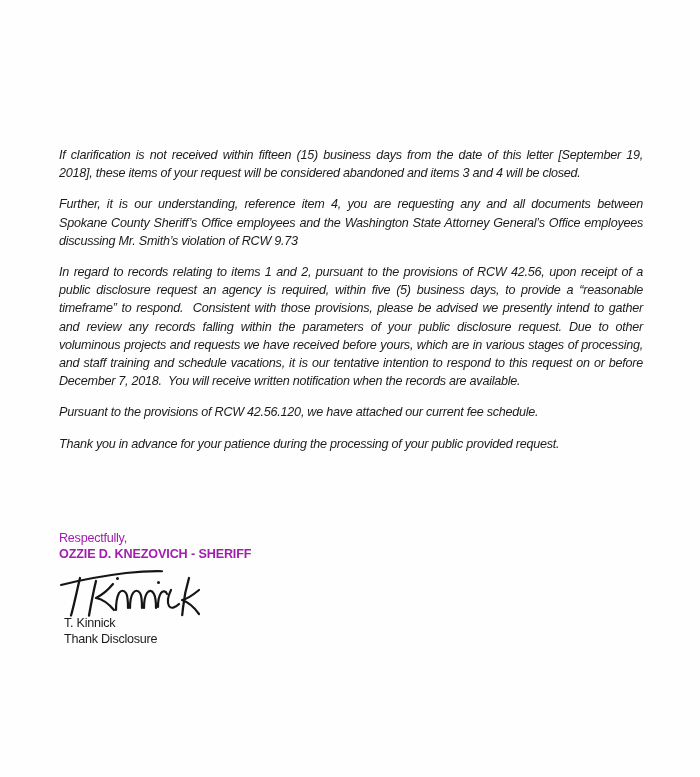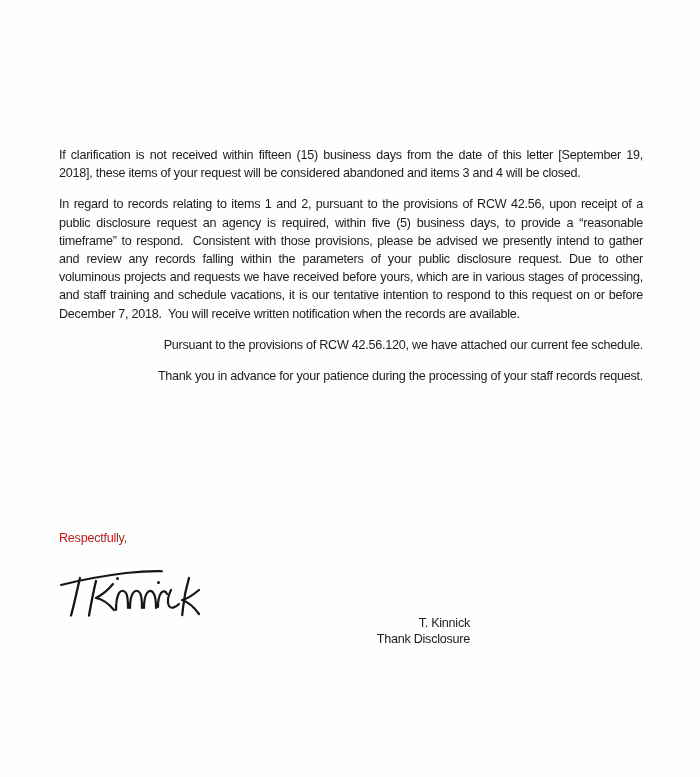--- a/index.html
+++ b/index.html
@@ -22,49 +22,50 @@
     position: absolute;
     inset: 0;
     background: #fefefe;
   }
 
   .letter-body {
     position: absolute;
     left: 59px;
     top: 146px;
     width: 584px;
+    font-style: italic;
   }
 
   p.para {
     margin: 0 0 13px 0;
     font-size: 12.6px;
     line-height: 18.2px;
     text-align: justify;
     text-justify: inter-word;
     letter-spacing: -0.02em;
     color: #1c1c1c;
     white-space: pre-wrap;
   }
   p.para:last-child { margin-bottom: 0; }
 
   p.para.last-short {
-    text-align: right;
+    text-align: left;
   }
 
   .closing-block {
     position: absolute;
     left: 59px;
     top: 530px;
     width: 400px;
   }
   .closing-line {
     font-size: 12.6px;
     line-height: 16.4px;
     letter-spacing: -0.02em;
-    color: #b91c1c;
+    color: #a21caf;
     white-space: nowrap;
   }
   .closing-line.strong {
     font-weight: 600;
     letter-spacing: -0.01em;
   }
 
   .signature-wrap {
     position: absolute;
     left: 58px;
@@ -73,47 +74,48 @@
     height: 52px;
   }
   .signature-wrap svg {
     display: block;
     width: 190px;
     height: 52px;
   }
 
   .signer-block {
     position: absolute;
-    left: 70px;
+    left: 64px;
     top: 615px;
     width: 400px;
-    text-align: right;
   }
   .signer-line {
     font-size: 12.6px;
     line-height: 16.3px;
     letter-spacing: -0.02em;
     color: #1c1c1c;
     white-space: nowrap;
   }
 </style>
 </head>
 <body>
 
 <div class="page">
 
   <div class="letter-body">
     <p class="para">If clarification is not received within fifteen (15) business days from the date of this letter [September 19, 2018], these items of your request will be considered abandoned and items 3 and 4 will be closed.</p>
+    <p class="para">Further, it is our understanding, reference item 4, you are requesting any and all documents between Spokane County Sheriff’s Office employees and the Washington State Attorney General’s Office employees discussing Mr. Smith’s violation of RCW 9.73</p>
     <p class="para">In regard to records relating to items 1 and 2, pursuant to the provisions of RCW 42.56, upon receipt of a public disclosure request an agency is required, within five (5) business days, to provide a “reasonable timeframe” to respond.  Consistent with those provisions, please be advised we presently intend to gather and review any records falling within the parameters of your public disclosure request. Due to other voluminous projects and requests we have received before yours, which are in various stages of processing, and staff training and schedule vacations, it is our tentative intention to respond to this request on or before December 7, 2018.  You will receive written notification when the records are available.</p>
     <p class="para last-short">Pursuant to the provisions of RCW 42.56.120, we have attached our current fee schedule.</p>
-    <p class="para last-short">Thank you in advance for your patience during the processing of your staff records request.</p>
+    <p class="para last-short">Thank you in advance for your patience during the processing of your public provided request.</p>
   </div>
 
   <div class="closing-block">
     <div class="closing-line">Respectfully,</div>
+    <div class="closing-line strong">OZZIE D. KNEZOVICH - SHERIFF</div>
   </div>
 
   <div class="signature-wrap">
     <svg viewBox="0 0 190 52" xmlns="http://www.w3.org/2000/svg" fill="none" stroke="#151515" stroke-linecap="round" stroke-linejoin="round">
       <path d="M3 17 C22 12, 44 8, 68 5 C82 3.5, 94 3, 104 3.2" stroke-width="2.1"></path>
       <path d="M22 10 C20 18, 18 28, 15 40 C14 44, 13.5 46, 13 47.5" stroke-width="2.3"></path>
       <path d="M38 13 C36 21, 34 31, 32 42 C31.5 45, 31.2 46.5, 31 47.5" stroke-width="2.3"></path>
       <path d="M55 16 C50 22, 44 27, 38 30 C44 31, 50 35, 56 42" stroke-width="2.2"></path>
       <path d="M58 42 C58 35, 59 29, 61 25 C63 22, 66 22, 68 25 C70 28, 70 34, 70 40" stroke-width="2.2"></path>
       <path d="M72 40 C72 33, 73 28, 75 25 C77 22, 80 22, 82 25 C84 28, 84 34, 84 40" stroke-width="2.2"></path>

